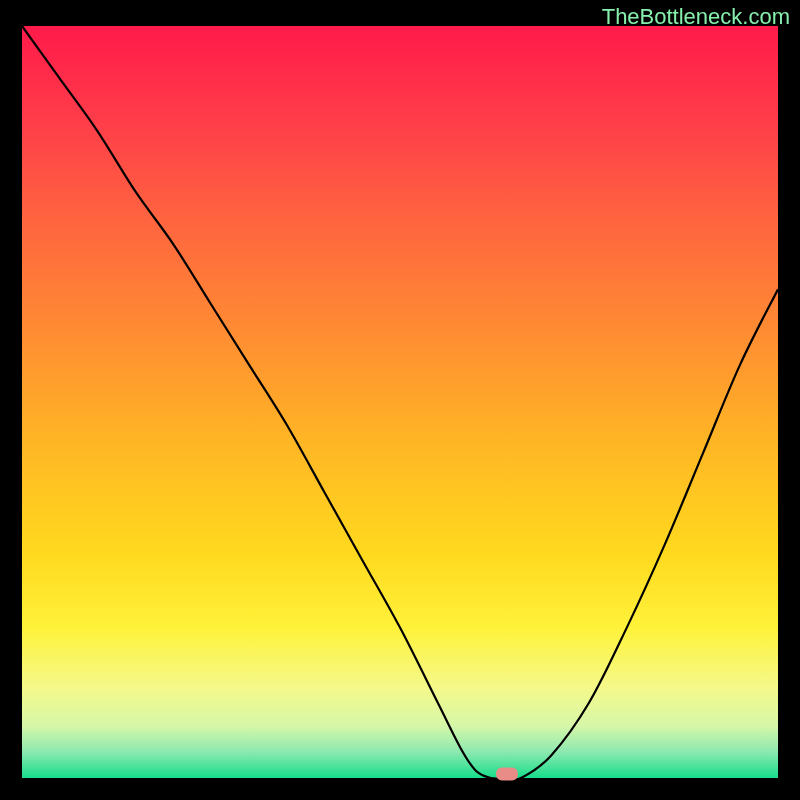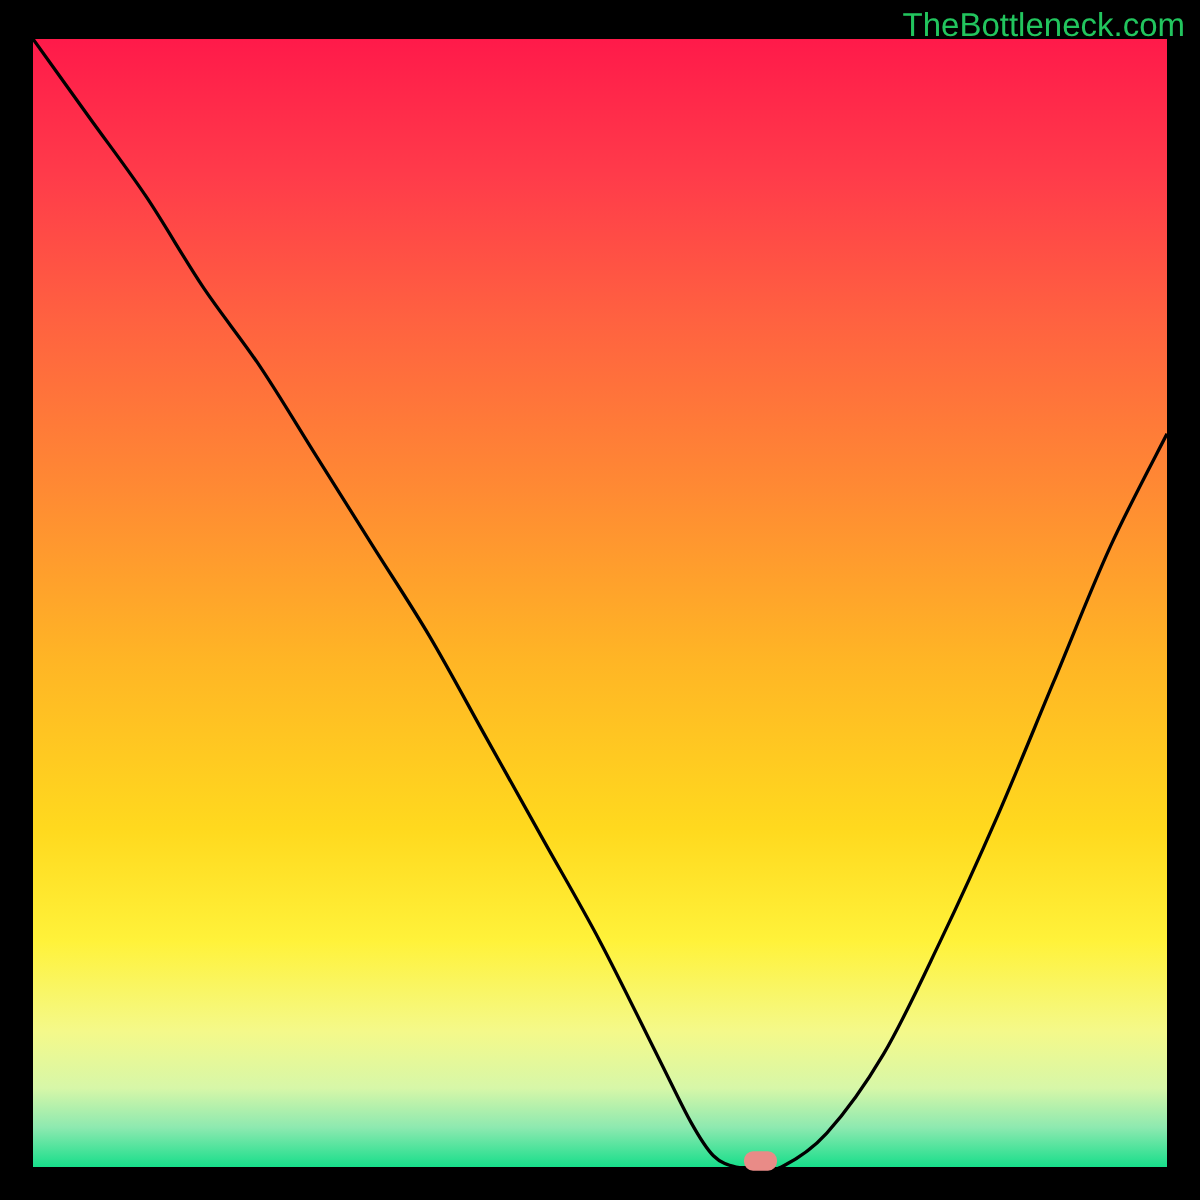--- a/index.html
+++ b/index.html
@@ -7,21 +7,21 @@
     width: 800px;
     height: 800px;
     background: #000;
     position: relative;
     font-family: Arial, sans-serif;
   }
   .watermark {
     position: absolute;
     top: 4px;
     right: 10px;
-    color: #22c55e;
+    color: #86efac;
     font-size: 22px;
     font-weight: 500;
     z-index: 10;
   }
   .chart-area {
     position: absolute;
     left: 22px;
     top: 26px;
     width: 756px;
     height: 752px;

